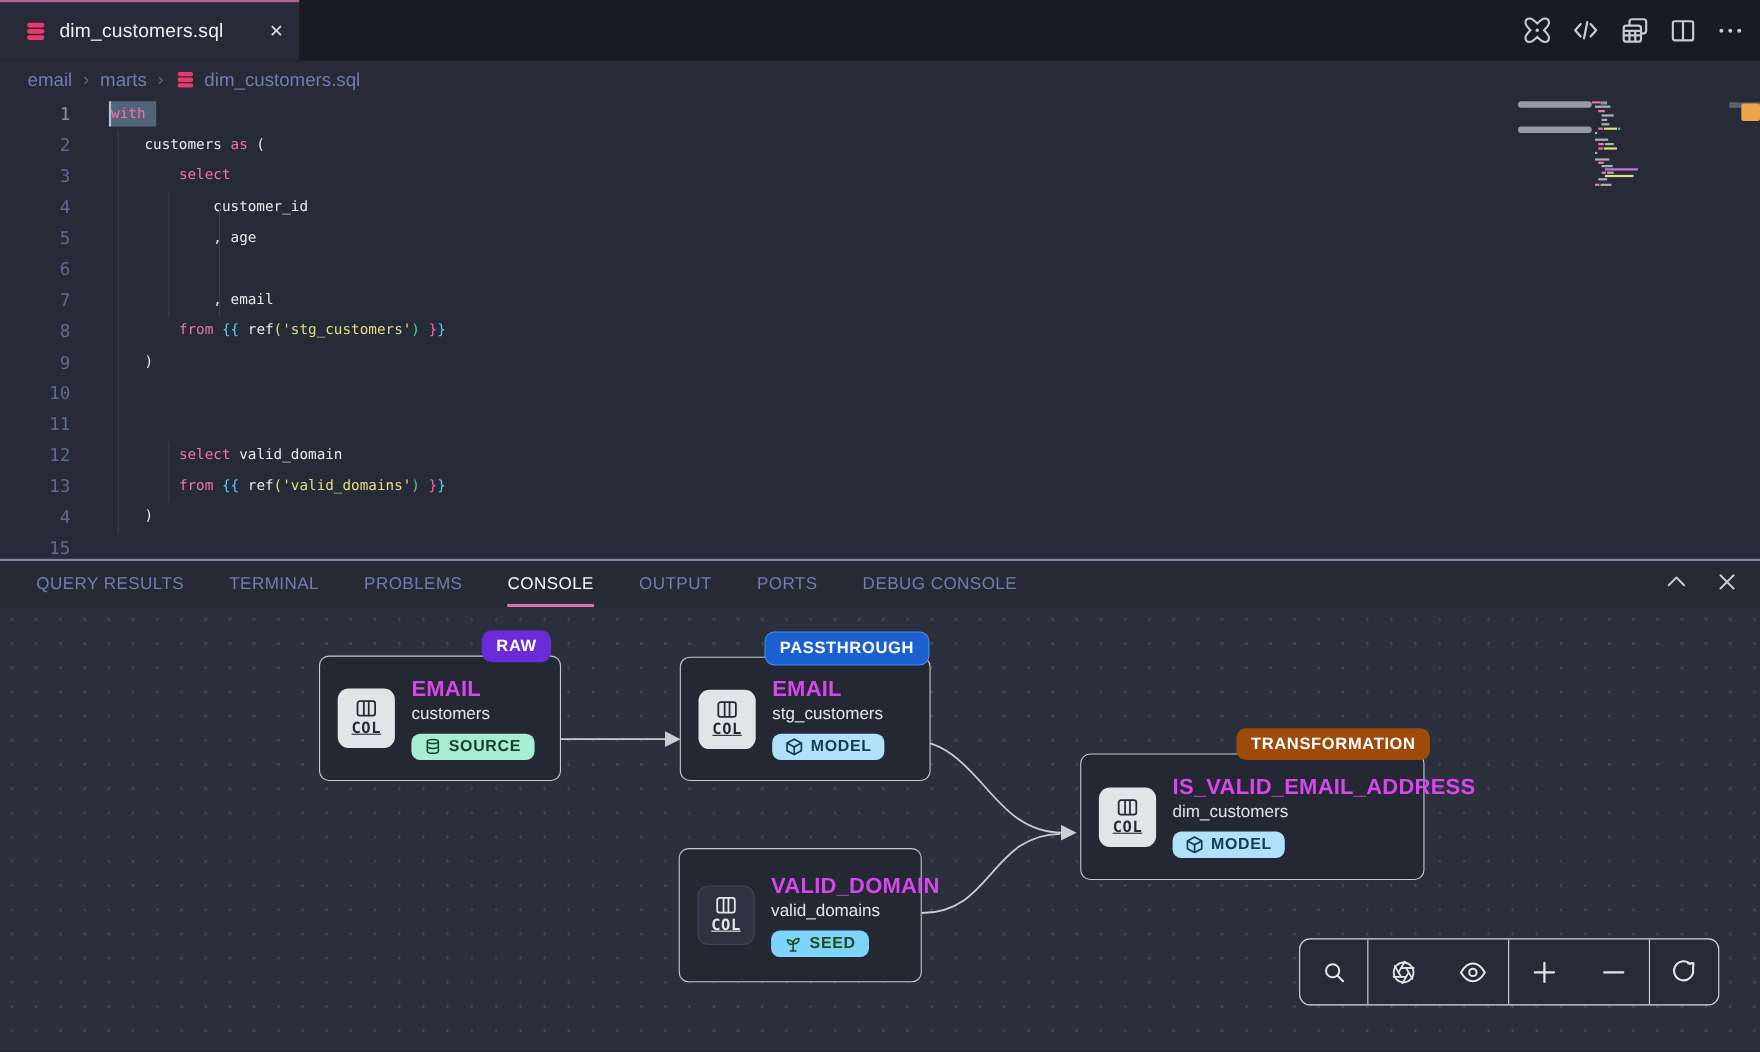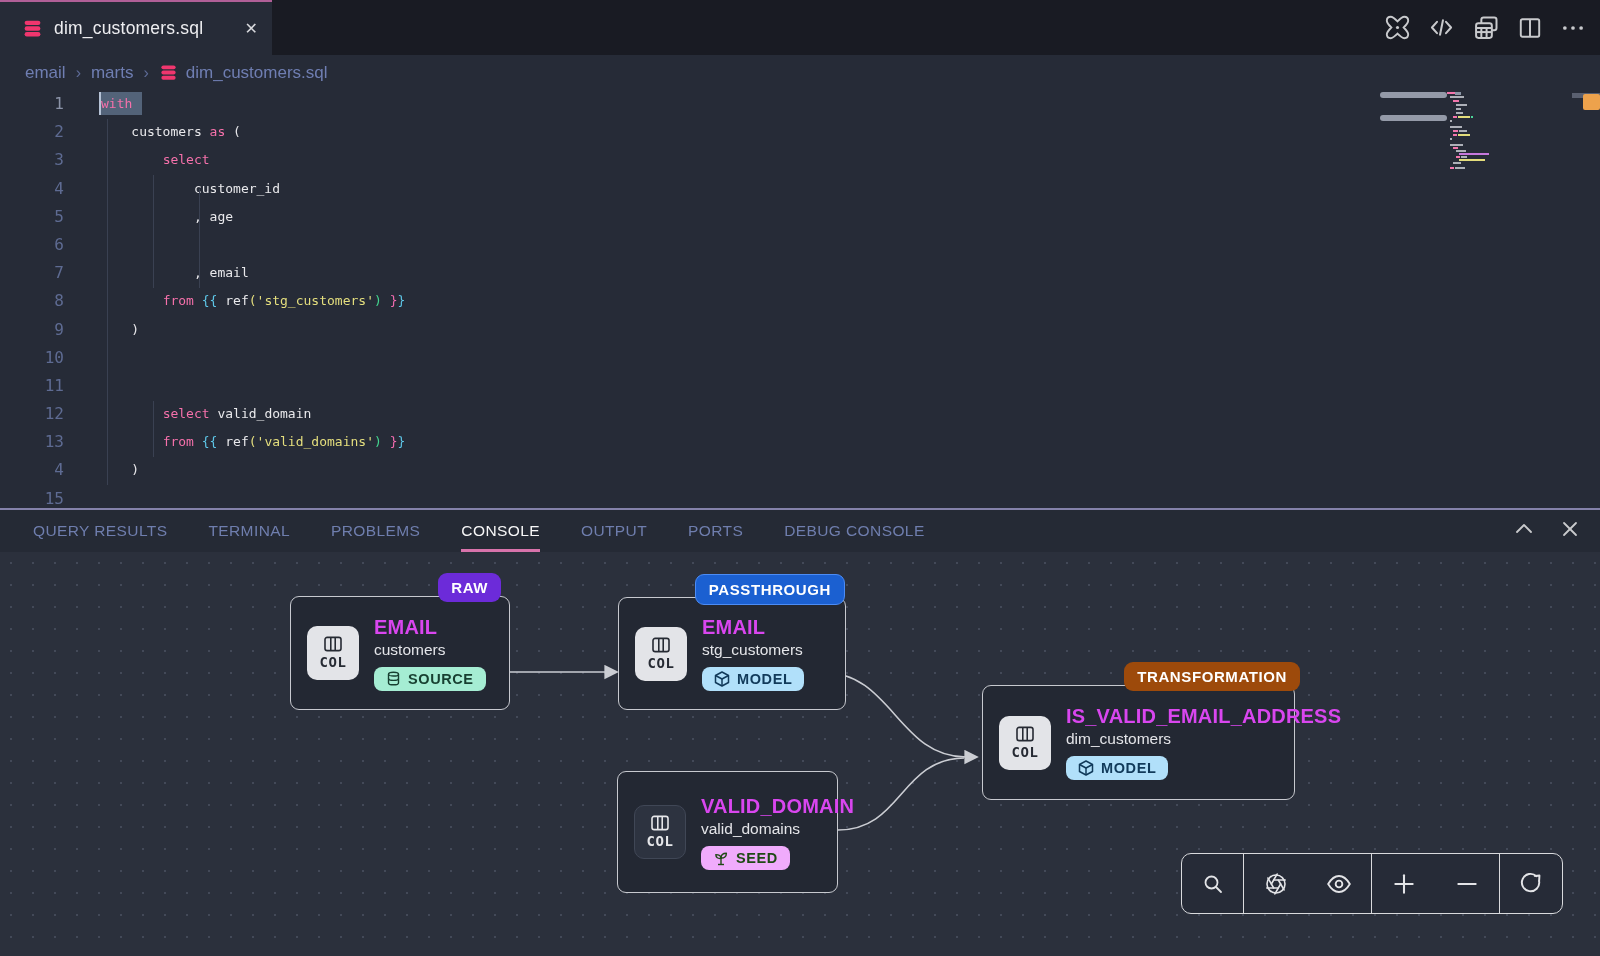--- a/index.html
+++ b/index.html
@@ -53,31 +53,31 @@
   #panel-actions { position:absolute; right:18px; top:0; height:42px; display:flex; align-items:center; gap:22px; }
 
   
   #lineage { position:absolute; left:0; top:552px; width:1600px; height:404px; background:#2b303c;
              background-image:radial-gradient(#434958 1.1px, transparent 1.3px); background-size:22px 22px;
              overflow:hidden; }
   #edges { position:absolute; left:0; top:0; pointer-events:none; }
   .lnode { position:absolute; background:#232833; border:1.5px solid #c7c9cf; border-radius:9px;
            display:flex; align-items:center; padding:12px 16px; gap:15px; cursor:pointer; }
   .col-chip { width:52px; height:54px; border-radius:10px; background:#e3e4e8; color:#262a33; flex:none;
-              display:flex; flex-direction:column; align-items:center; justify-content:center; gap:2px; }
+              display:flex; flex-direction:column; align-items:center; justify-content:center; gap:2px;text-decoration:underline; }
   .col-chip .col-label { font-family:"DejaVu Sans Mono", monospace; font-size:14px; font-weight:600; letter-spacing:.5px; }
   .col-chip.dark { background:#2d3340; color:#e6e7ea; border:1px solid #404756; }
   .node-body { display:flex; flex-direction:column; gap:2px; }
   .node-title { color:#d946ef; font-size:20px; font-weight:700; letter-spacing:.2px; }
   .node-sub { color:#e4e5e9; font-size:15.5px; }
   .pill { display:inline-flex; align-items:center; gap:7px; border-radius:8px; padding:4px 12px;
           font-size:14.5px; font-weight:600; letter-spacing:.6px; margin-top:6px; align-self:flex-start; }
   .pill-source { background:#a5edd3; color:#173f30; }
   .pill-model { background:#b1e0fa; color:#113a5a; }
-  .pill-seed { background:#f0abfc; color:#1e4a14;align-items:flex-end; }
+  .pill-seed { background:#7dd3fc; color:#1e4a14;align-items:flex-end; }
   .badge { position:absolute; top:-24px; right:0; color:#fff; font-size:15px; font-weight:700; letter-spacing:.6px;
            padding:6px 13px; border-radius:9px; white-space:nowrap; }
   .badge:empty { display:none; }
   .badge-raw { background:#6c2bd9; right:8px; }
   .badge-pass { background:#1b60d1; border:1.5px solid #4c8cf5; }
   .badge-trans { background:#9d4a0b; right:-6px; }
 
   
   #graph-toolbar { position:absolute; left:1181px; top:301px; width:382px; height:61px; background:#262b37;
                    border:1.5px solid #d9dadd; border-radius:10px; display:flex; overflow:hidden; }

